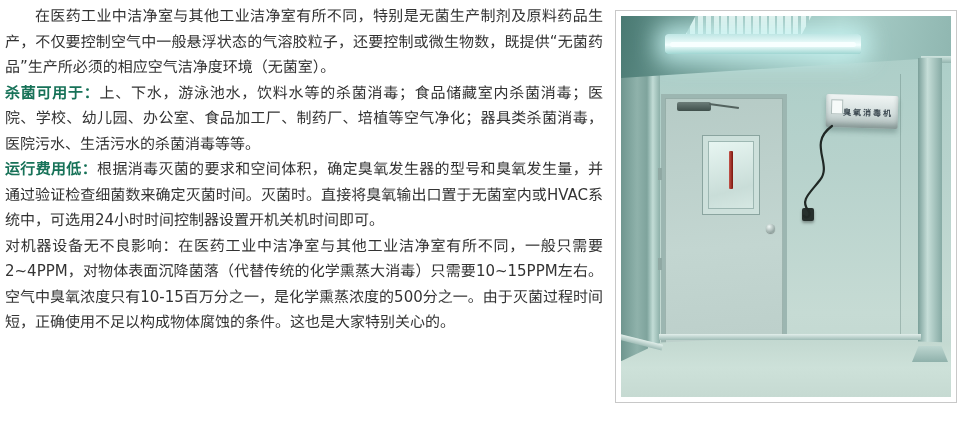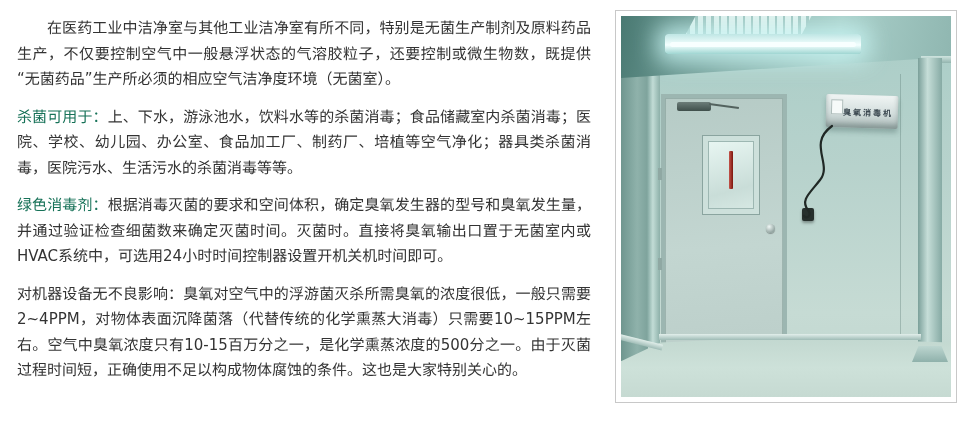--- a/index.html
+++ b/index.html
@@ -7,23 +7,23 @@
     width:980px;height:425px;background:#ffffff;
     font-family:"DejaVu Sans",sans-serif;overflow:hidden;
   }
   .page{position:relative;width:980px;height:425px;background:#fff;}
 
   
   .article{
     position:absolute;left:5px;top:4px;width:598px;
     color:#333333;font-size:15px;line-height:25.5px;text-align:justify;
   }
-  .article p{margin:12px;}
+  .article p{margin:0;}
   .article p.indent{text-indent:2em;}
-  .lbl{color:#177258;font-weight:normal;}
+  .lbl{color:#177258;font-weight:bold;}
 
   
   .photo-frame{
     position:absolute;left:615px;top:10px;margin:0;
     width:330px;height:381px;padding:5px;background:#ffffff;
     border:1px solid #c8c8c8;
   }
   .photo{
     position:relative;width:330px;height:381px;overflow:hidden;
     background:linear-gradient(180deg,#a9cdc7 0%,#b7d2cc 40%,#c6dbd4 78%,#c0d6cf 100%);
@@ -95,22 +95,22 @@
     clip-path:polygon(18% 0,82% 0,100% 100%,0 100%);}
 </style>
 </head>
 <body>
 
 <div class="page">
 
   <div class="article">
     <p class="indent"><span class="lbl"></span><span>在医药工业中洁净室与其他工业洁净室有所不同，特别是无菌生产制剂及原料药品生产，不仅要控制空气中一般悬浮状态的气溶胶粒子，还要控制或微生物数，既提供“无菌药品”生产所必须的相应空气洁净度环境（无菌室）。</span></p>
     <p><span class="lbl">杀菌可用于：</span><span>上、下水，游泳池水，饮料水等的杀菌消毒；食品储藏室内杀菌消毒；医院、学校、幼儿园、办公室、食品加工厂、制药厂、培植等空气净化；器具类杀菌消毒，医院污水、生活污水的杀菌消毒等等。</span></p>
-    <p><span class="lbl">绿色消毒剂：</span><span>根据消毒灭菌的要求和空间体积，确定臭氧发生器的型号和臭氧发生量，并通过验证检查细菌数来确定灭菌时间。灭菌时。直接将臭氧输出口置于无菌室内或HVAC系统中，可选用24小时时间控制器设置开机关机时间即可。</span></p>
-    <p><span class="lbl"></span><span>对机器设备无不良影响：臭氧对空气中的浮游菌灭杀所需臭氧的浓度很低，一般只需要2~4PPM，对物体表面沉降菌落（代替传统的化学熏蒸大消毒）只需要10~15PPM左右。空气中臭氧浓度只有10-15百万分之一，是化学熏蒸浓度的500分之一。由于灭菌过程时间短，正确使用不足以构成物体腐蚀的条件。这也是大家特别关心的。</span></p>
+    <p><span class="lbl">运行费用低：</span><span>根据消毒灭菌的要求和空间体积，确定臭氧发生器的型号和臭氧发生量，并通过验证检查细菌数来确定灭菌时间。灭菌时。直接将臭氧输出口置于无菌室内或HVAC系统中，可选用24小时时间控制器设置开机关机时间即可。</span></p>
+    <p><span class="lbl"></span><span>对机器设备无不良影响：在医药工业中洁净室与其他工业洁净室有所不同，一般只需要2~4PPM，对物体表面沉降菌落（代替传统的化学熏蒸大消毒）只需要10~15PPM左右。空气中臭氧浓度只有10-15百万分之一，是化学熏蒸浓度的500分之一。由于灭菌过程时间短，正确使用不足以构成物体腐蚀的条件。这也是大家特别关心的。</span></p>
   </div>
 
   <figure class="photo-frame">
     <div class="photo">
       <div class="p-leftwall"></div>
       <div class="p-corner-trim"></div>
       <div class="p-ceiling"></div>
       <div class="p-hepa"></div>
       <div class="p-lamp"></div>
       <div class="p-seam"></div>

